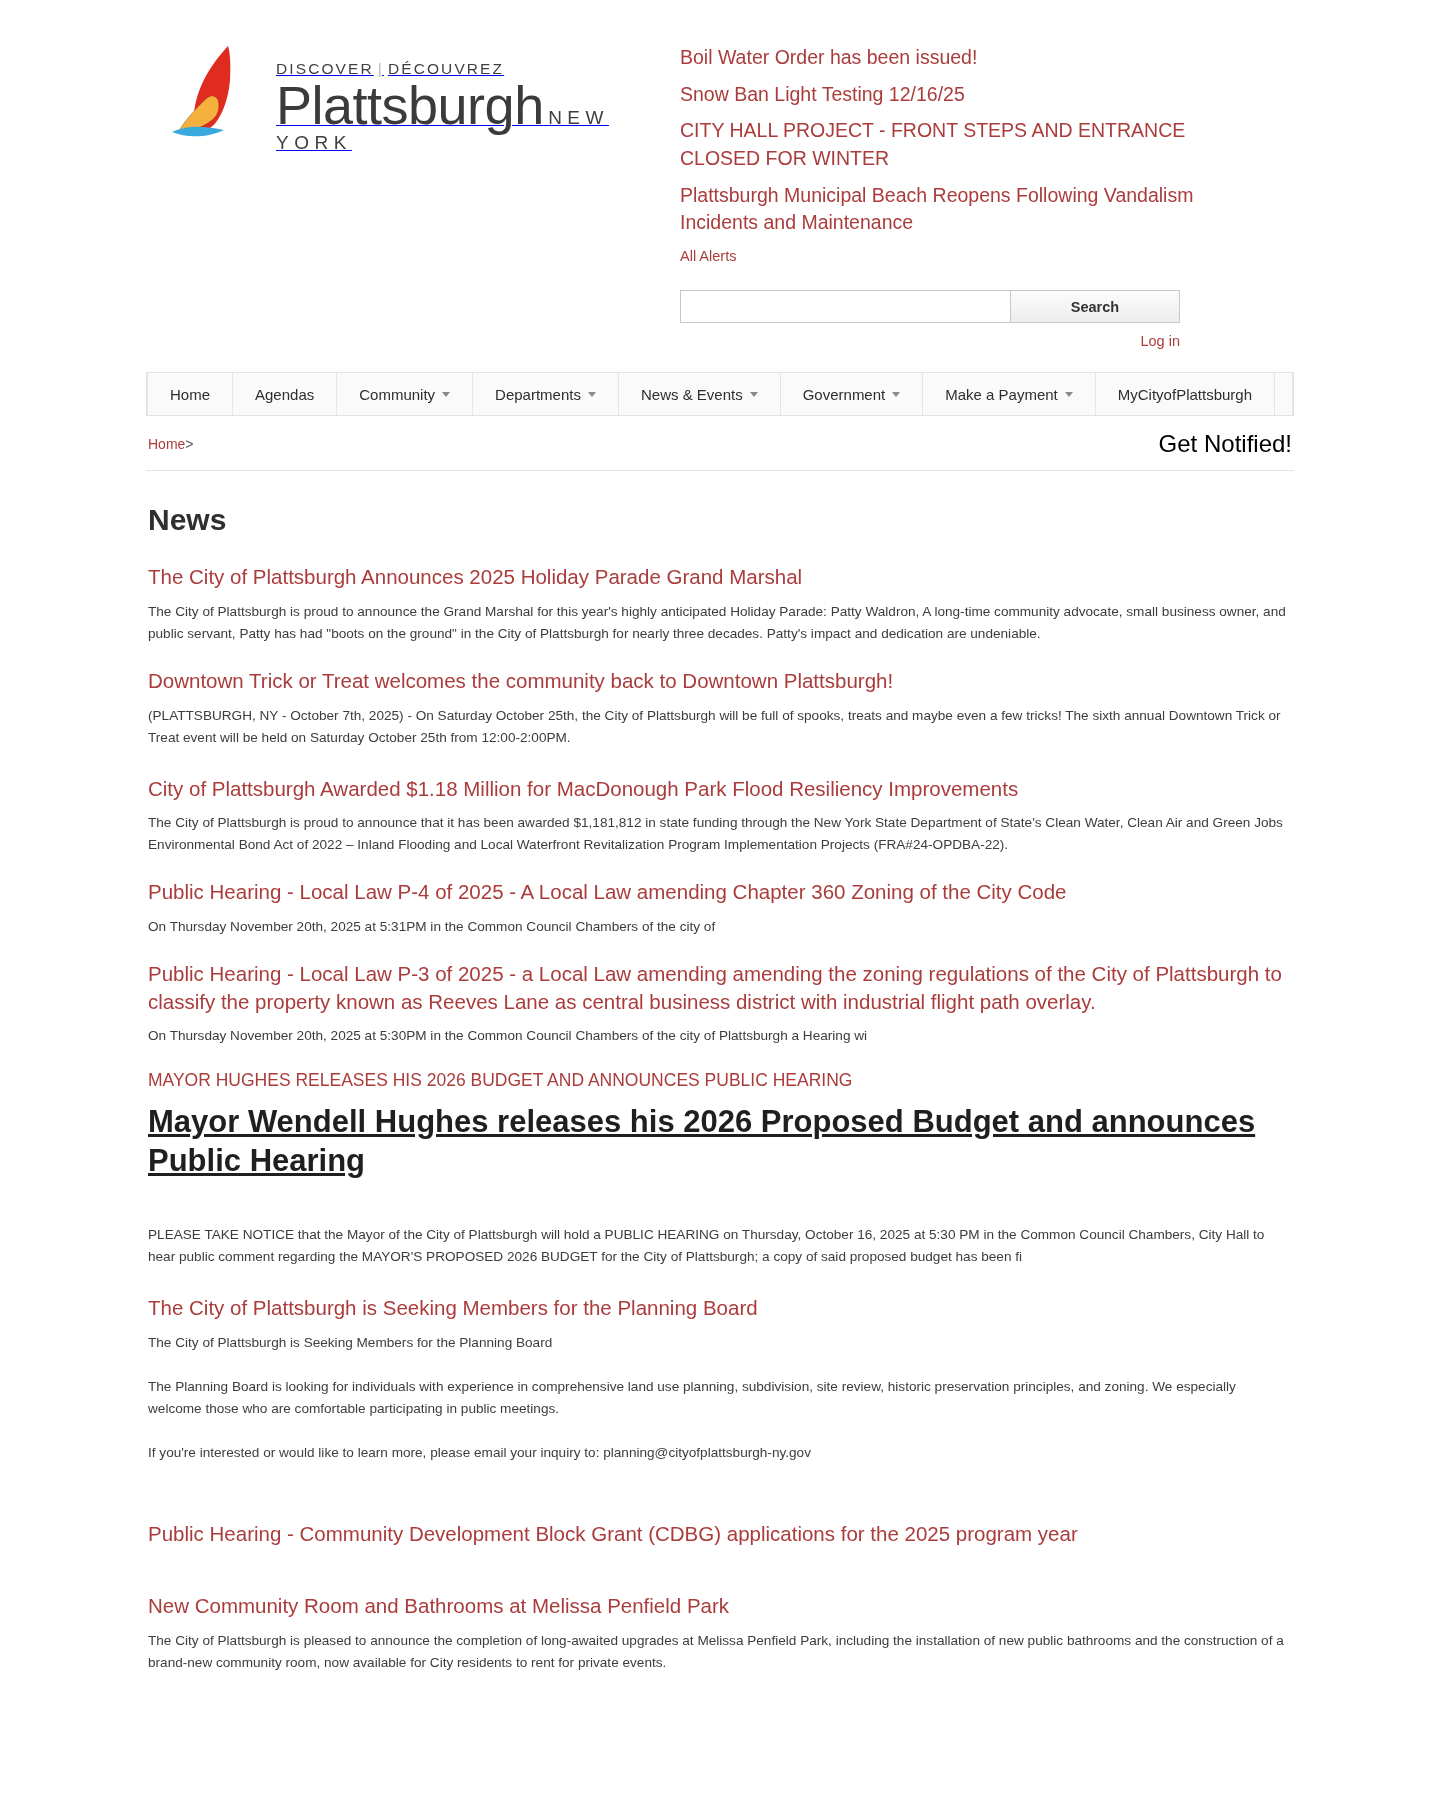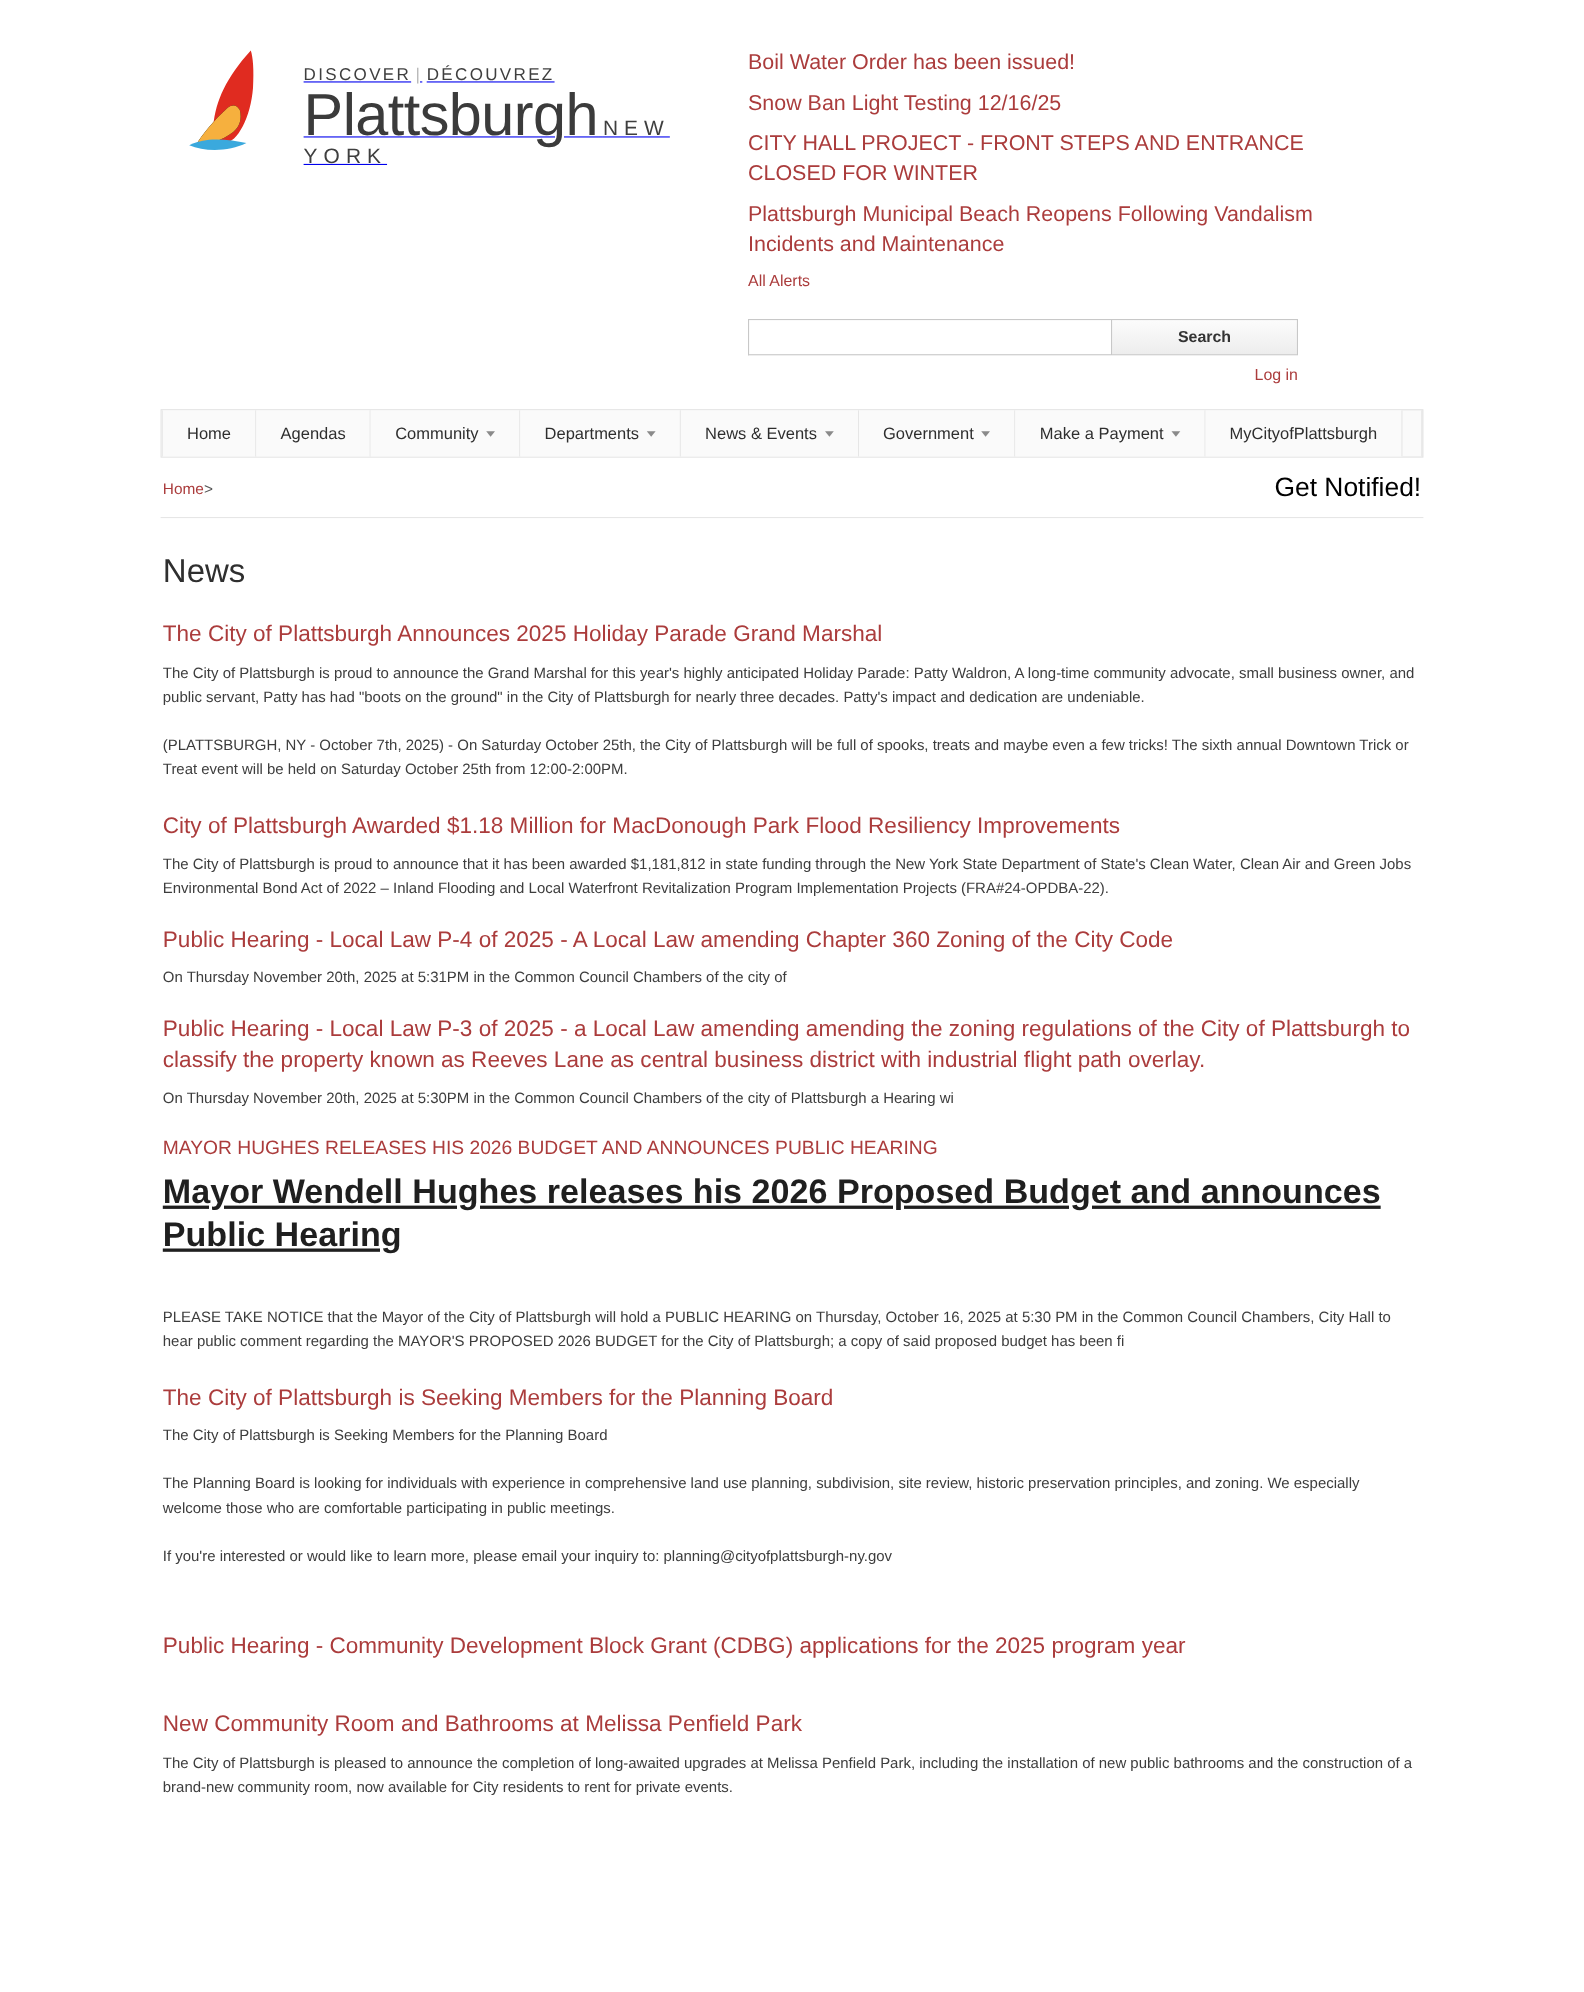--- a/index.html
+++ b/index.html
@@ -173,21 +173,21 @@
   }
 
   
   .main {
     width: 1148px;
     margin: 0 auto;
     padding: 24px 2px 40px 2px;
   }
   h1.page-title {
     font-size: 30px;
-    font-weight: 400;
+    font-weight: 700;
     color: #2f2f2f;
     margin: 8px 0 26px 0;
   }
   .news-title {
     display: block;
     color: #ab3c3c;
     font-size: 20.5px;
     line-height: 1.35;
     text-decoration: none;
     margin: 0 0 10px 0;
@@ -307,20 +307,21 @@
 
   <div class="main">
     <h1 class="page-title">News</h1>
 
     <div class="news-item">
       <a class="news-title" href="#">The City of Plattsburgh Announces 2025 Holiday Parade Grand Marshal</a>
       <p class="news-body">The City of Plattsburgh is proud to announce the Grand Marshal for this year's highly anticipated Holiday Parade: Patty Waldron, A long-time community advocate, small business owner, and public servant, Patty has had "boots on the ground" in the City of Plattsburgh for nearly three decades. Patty's impact and dedication are undeniable.</p>
     </div>
 
     <div class="news-item">
+      <a class="news-title" href="#">Downtown Trick or Treat welcomes the community back to Downtown Plattsburgh!</a>
       <p class="news-body spaced">(PLATTSBURGH, NY - October 7th, 2025) - On Saturday October 25th, the City of Plattsburgh will be full of spooks, treats and maybe even a few tricks! The sixth annual Downtown Trick or Treat event will be held on Saturday October 25th from 12:00-2:00PM.</p>
     </div>
 
     <div class="news-item">
       <a class="news-title" href="#">City of Plattsburgh Awarded $1.18 Million for MacDonough Park Flood Resiliency Improvements</a>
       <p class="news-body">The City of Plattsburgh is proud to announce that it has been awarded $1,181,812 in state funding through the New York State Department of State's Clean Water, Clean Air and Green Jobs Environmental Bond Act of 2022 – Inland Flooding and Local Waterfront Revitalization Program Implementation Projects (FRA#24-OPDBA-22).</p>
     </div>
 
     <div class="news-item">
       <a class="news-title" href="#">Public Hearing - Local Law P-4 of 2025 - A Local Law amending Chapter 360 Zoning of the City Code</a>

